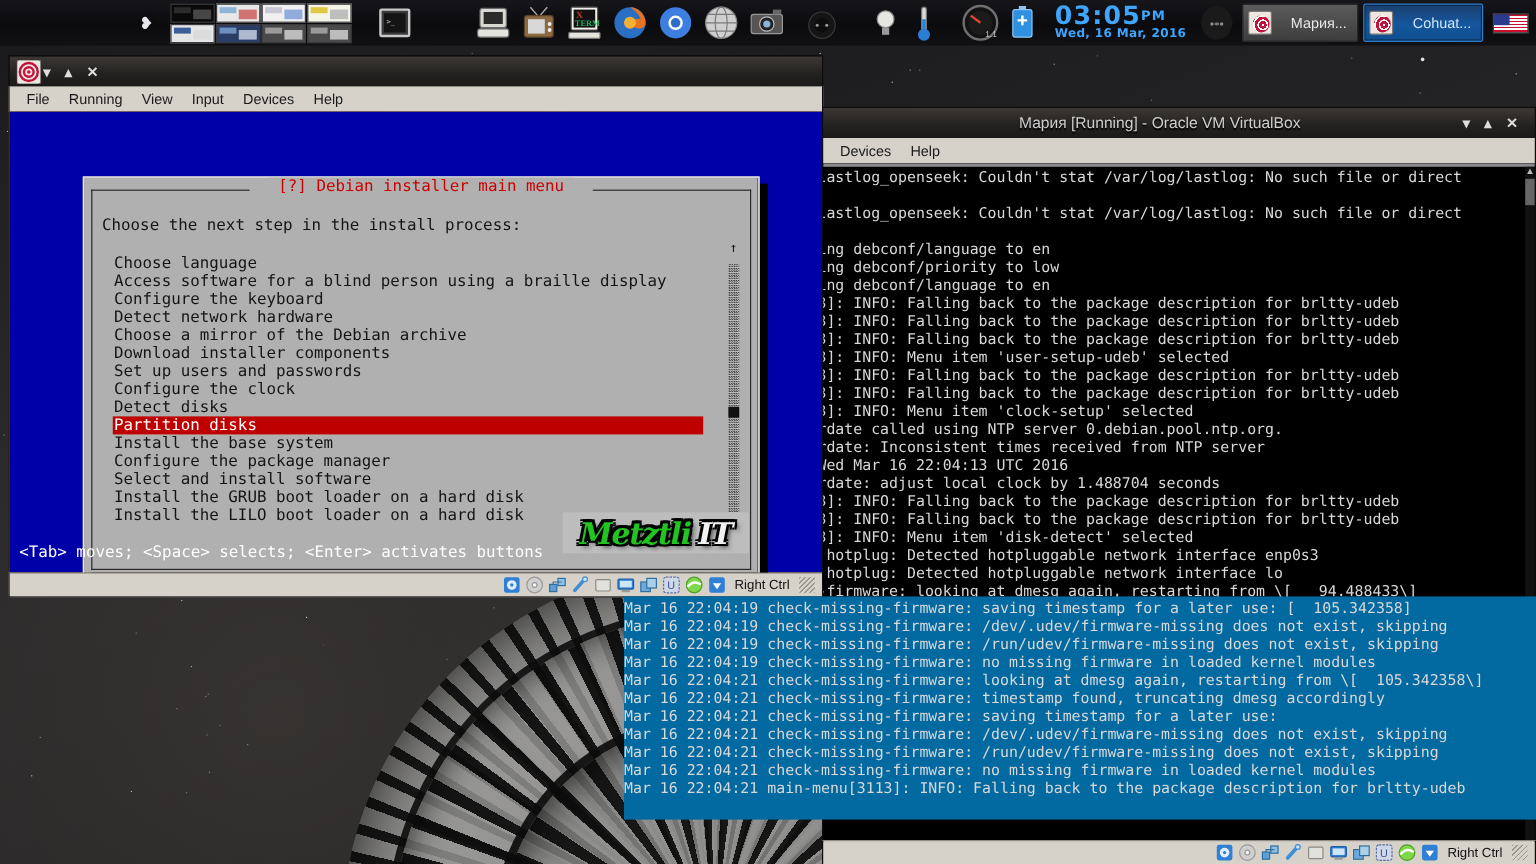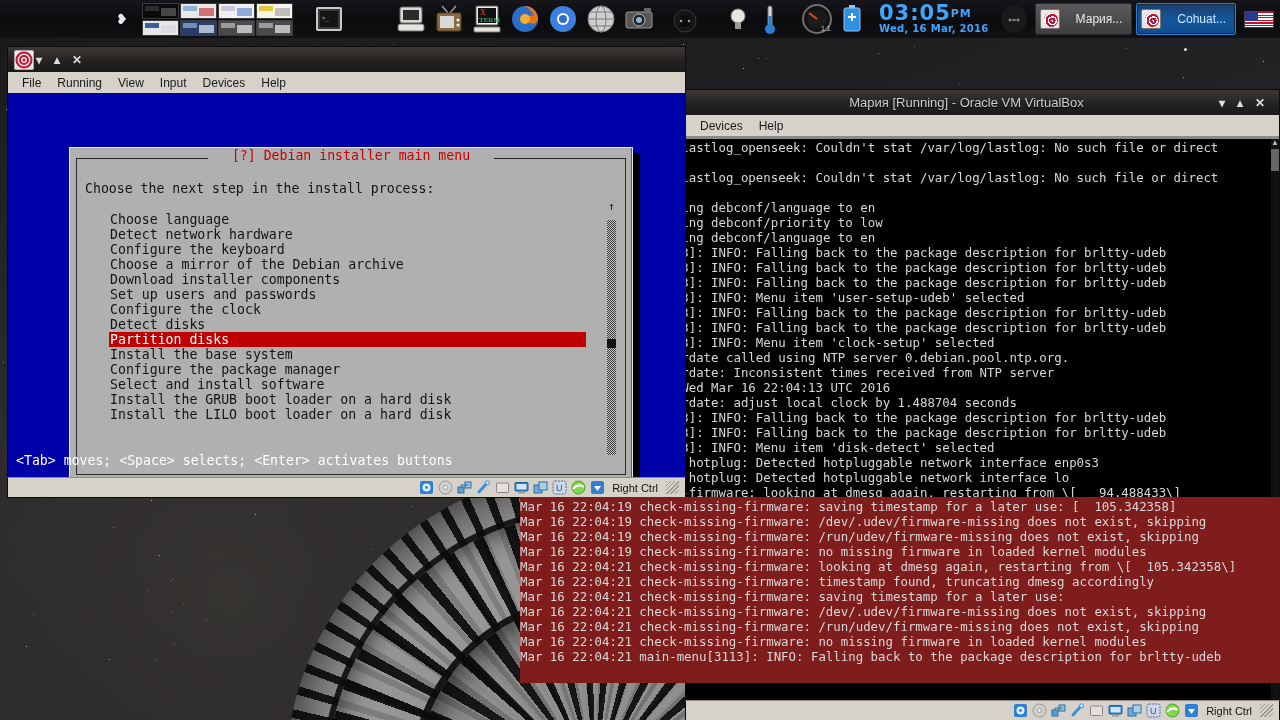--- a/index.html
+++ b/index.html
@@ -140,21 +140,21 @@
     position:absolute; left:50%; transform:translateX(-50%); top:0;
     color:#cc0000; font-size:13.2px; background:#b0b0b0; padding:0 8px;
     letter-spacing:0px; white-space:nowrap;
   }
   #dlg-box{ position:absolute; left:6px; top:10px; right:6px; bottom:6px;
             border:1px solid #2a2a2a; border-top:none;}
   #dlg-box::before,#dlg-box::after{content:"";position:absolute;top:0;height:1px;background:#2a2a2a;}
   #dlg-box::before{left:-1px;width:132px;}
   #dlg-box::after{right:-1px;width:132px;}
   #prompt{ position:absolute; left:15px; top:33px; color:#141414; font-size:13.2px; }
-  #menulist{ position:absolute; left:39px; top:64px; right:46px; }
+  #menulist{ position:absolute; left:24px; top:64px; right:46px; }
   .mi{ font-size:13.2px; line-height:15px; color:#141414; padding-left:1px; white-space:nowrap;}
   .mi.sel{ background:#bf0000; color:#ffffff; }
   #scroll{ position:absolute; right:16px; top:64px; width:9px; bottom:26px; }
   #scroll .arrow{position:absolute;top:-10px;left:1px;color:#151515;font-size:11px;line-height:9px;}
   #scroll .track{position:absolute;left:0;top:8px;bottom:0;width:9px;
     background:repeating-conic-gradient(#3a3a3a 0 25%,#c8c8c8 0 50%) 0 0/2px 2px;}
   #scroll .thumb{position:absolute;left:0;width:9px;height:9px;background:#111;top:127px;}
   #logo{
     position:absolute; right:8px; bottom:20px; width:155px; height:34px;
     display:flex; align-items:center; justify-content:center;
@@ -189,21 +189,21 @@
     white-space:pre;
   }
   #term .blank{height:15px;}
   #vscroll2{position:absolute;right:0;top:3px;bottom:0;width:8px;background:#111;}
   #vscroll2 .up,#vscroll2 .dn{color:#bbb;font-size:8px;text-align:center;line-height:8px;}
   #vscroll2 .bar{position:absolute;left:0;right:0;top:10px;height:22px;background:#666;}
 
   
   #spill{
     position:absolute; left:520px; top:497px; width:760px; height:186px;
-    background:#7f1d1d; z-index:25; overflow:hidden;
+    background:#0369a1; z-index:25; overflow:hidden;
     font-family:"DejaVu Sans Mono","Liberation Mono",monospace;
     font-size:12.4px; line-height:15px; color:#d8d8d8; white-space:pre;
     padding-top:2px;
   }
 </style>
 </head>
 <body>
 
 <div id="desktop">
   <div class="starfield" id="starfield">
@@ -626,41 +626,46 @@
     <div id="bluebg"></div>
     <div id="dlgshadow"></div>
 
     <div id="dialog">
       <div id="dlg-box"></div>
       <div id="dlg-title">[?] Debian installer main menu</div>
       <div id="prompt">Choose the next step in the install process:</div>
 
       <div id="menulist">
           <div class="mi">Choose language</div>
+          <div class="mi">Access software for a blind person using a braille display</div>
+          <div class="mi">Configure the keyboard</div>
           <div class="mi">Detect network hardware</div>
-          <div class="mi">Configure the keyboard</div>
           <div class="mi">Choose a mirror of the Debian archive</div>
           <div class="mi">Download installer components</div>
           <div class="mi">Set up users and passwords</div>
           <div class="mi">Configure the clock</div>
           <div class="mi">Detect disks</div>
           <div class="mi sel">Partition disks</div>
           <div class="mi">Install the base system</div>
           <div class="mi">Configure the package manager</div>
           <div class="mi">Select and install software</div>
           <div class="mi">Install the GRUB boot loader on a hard disk</div>
           <div class="mi">Install the LILO boot loader on a hard disk</div>
         </div>
 
       <div id="scroll">
         <div class="arrow">↑</div>
         <div class="track"></div>
         <div class="thumb"></div>
       </div>
 
+      <div id="logo">
+        <span>Metztli</span>
+        <span class="it" style="margin-left:6px;">IT</span>
+      </div>
     </div>
 
     <div id="helpline">&lt;Tab&gt; moves; &lt;Space&gt; selects; &lt;Enter&gt; activates buttons</div>
   </div>
 
   <div class="vb-status" id="win1status">
       <span class="sb-ic"><svg width="15" height="15" viewBox="0 0 15 15">
           <rect x="1" y="1" width="13" height="13" rx="2" fill="#2f7fd4"></rect>
           <circle cx="7.5" cy="7.5" r="4" fill="#dfeefc"></circle>
           <circle cx="7.5" cy="7.5" r="1.4" fill="#2f7fd4"></circle>

